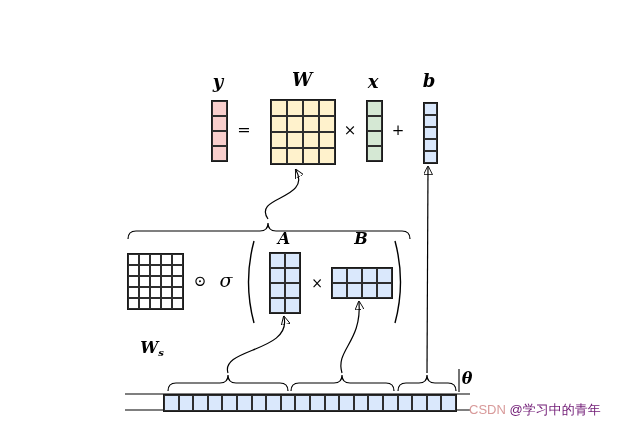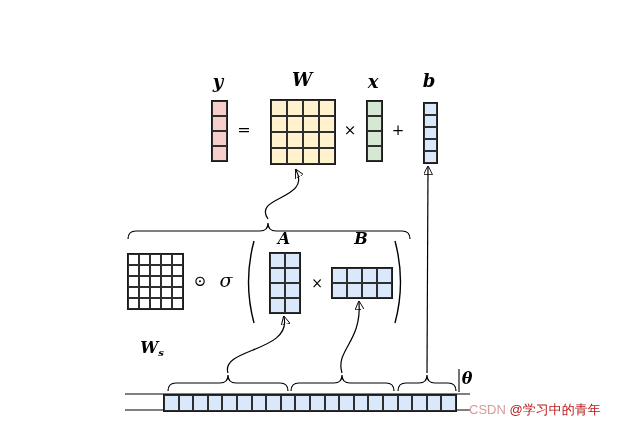--- a/index.html
+++ b/index.html
@@ -187,15 +187,15 @@
       <div class="mcell"></div>
       <div class="mcell"></div>
       <div class="mcell"></div>
       <div class="mcell"></div>
       <div class="mcell"></div>
       <div class="mcell"></div>
     </div>
 
   <span class="lbl mathvar" style="left:467px;top:378px;font-size:16px;">θ</span>
 
-  <span class="watermark"><span style="color: rgb(216, 154, 154); margin-left: 17px;">CSDN</span> <span style="color: #b91c1c;">@学习中的青年</span></span>
+  <span class="watermark"><span style="color: rgb(216, 154, 154); margin-left: 17px;">CSDN</span> <span style="color: #701a75;">@学习中的青年</span></span>
 
 </div>
 
 </body></html>

